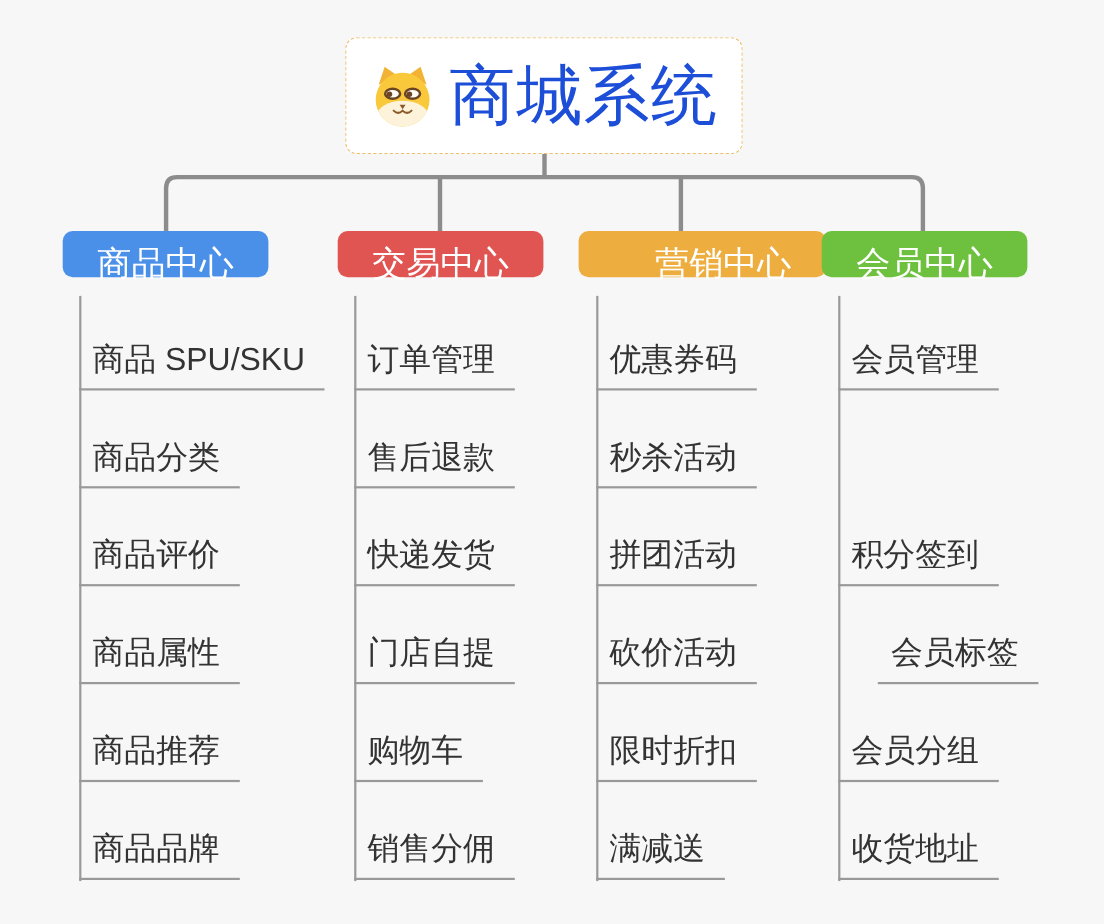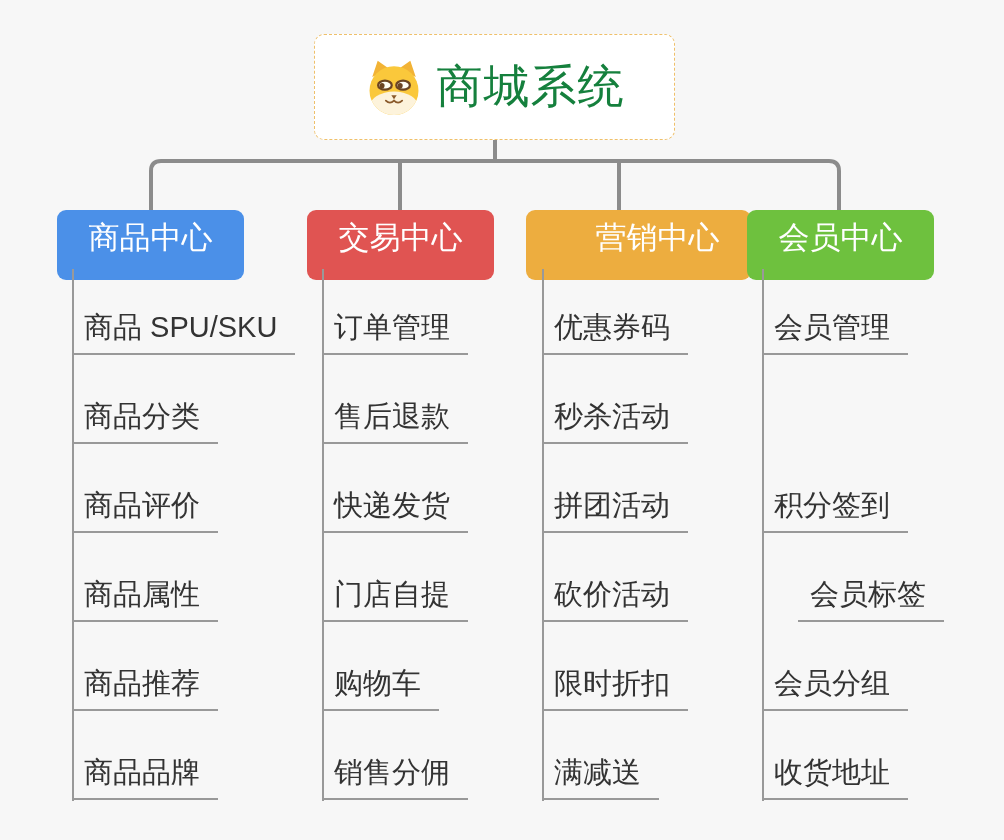--- a/index.html
+++ b/index.html
@@ -28,36 +28,35 @@
     box-sizing:border-box;
     background:#ffffff;
     border:1.5px dashed #efc06a;
     border-radius:10px;
     display:flex;
     align-items:center;
     justify-content:center;
     gap:14px;
   }
   .root-title{
-    font-size:46px;
-    color:#15803d;
+    font-size:60px;
+    color:#1d4ed8;
     letter-spacing:1px;
     white-space:nowrap;
   }
   .branch-node{
     position:absolute;
     top:210px;
-    width:187px;height:70px;
+    width:187px;height:42px;
     border-radius:9px;
     color:#ffffff;
     font-size:31px;
     line-height:59px;
     text-align:center;
     white-space:nowrap;
-    font-family:Liberation Mono, monospace;
   }
   .spine{
     position:absolute;
     top:269px;
     width:2px;height:532px;
     background:#999999;
   }
   .item{
     position:absolute;
     box-sizing:border-box;

